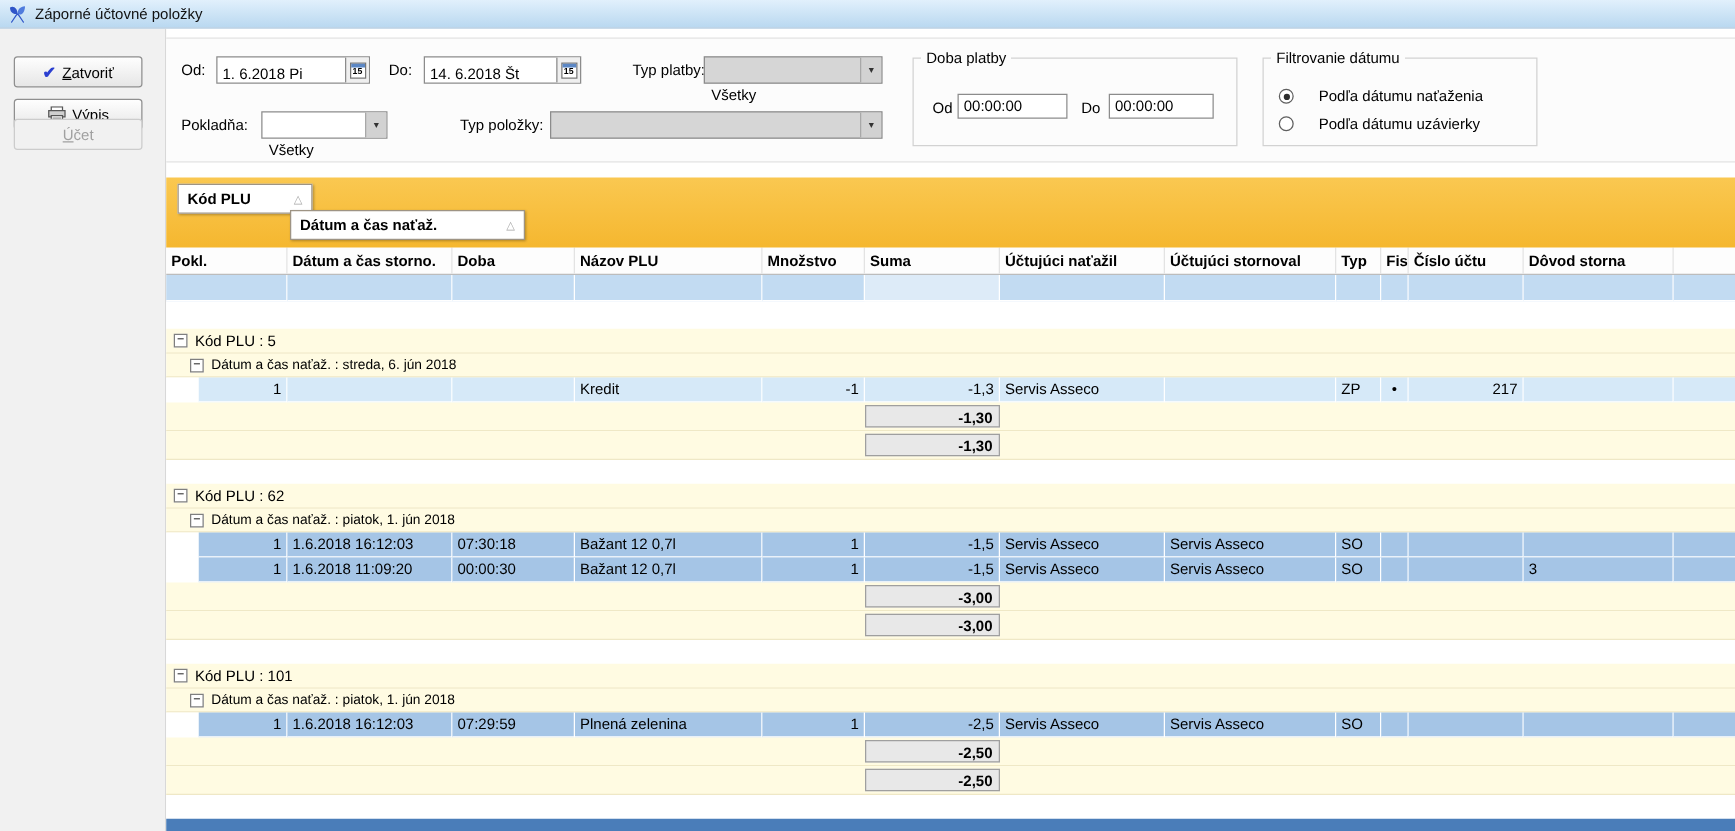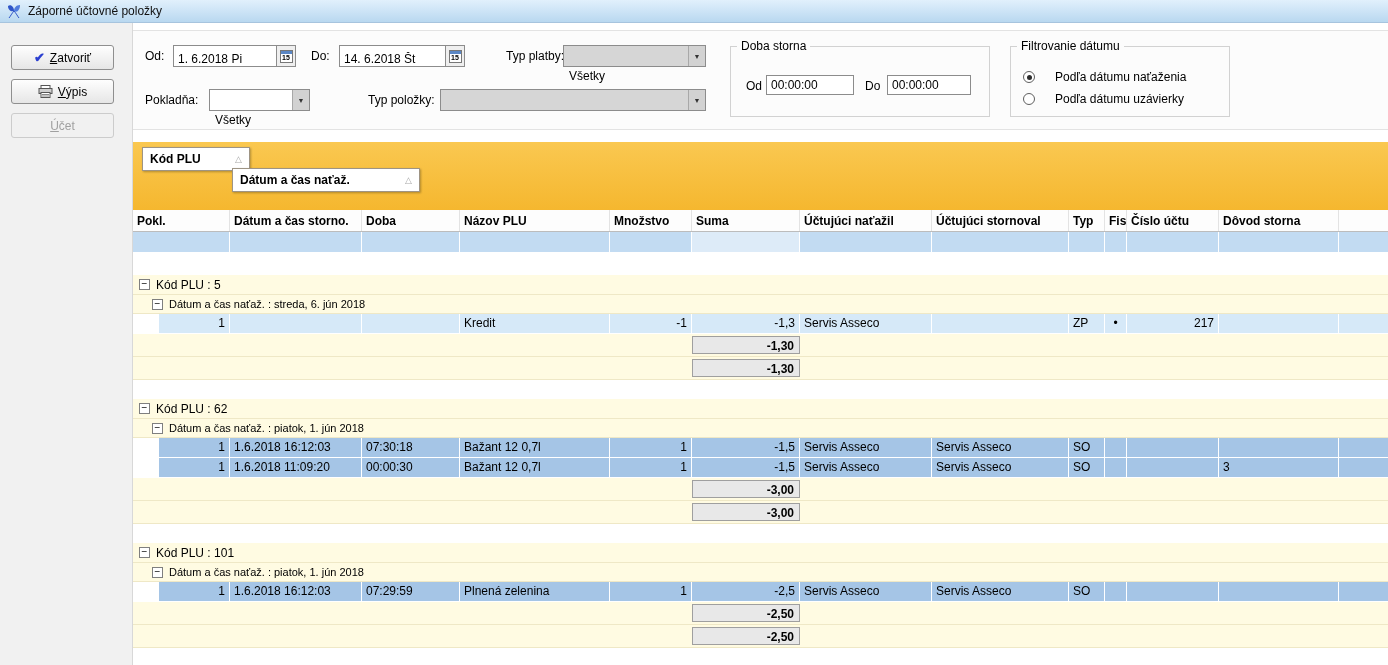--- a/index.html
+++ b/index.html
@@ -55,21 +55,21 @@
   fieldset.grp { position:absolute; border:1px solid #d2d2d2; background:transparent; }
   fieldset.grp legend { font-size:12px; padding:0 4px; margin-left:6px; white-space:nowrap; }
   .radio { position:absolute; display:flex; align-items:center; gap:20px; white-space:nowrap; cursor:default; }
   .rdo { width:12px; height:12px; border:1px solid #5f5f5f; border-radius:50%; background:#fff;
     position:relative; flex:0 0 auto; }
   .rdo.on::after { content:""; position:absolute; left:3px; top:3px; width:5px; height:5px;
     background:#2d2d2d; border-radius:50%; }
 
   
   #grid { position:absolute; left:0; top:119px; width:1255px; }
-  #groupbar { position:relative; height:68px; background:linear-gradient(#fac851,#f5b72f); }
+  #groupbar { position:relative; height:56px; background:linear-gradient(#fac851,#f5b72f); }
   .gbox { position:absolute; height:24px; background:#fff; border:1px solid #9e9484;
     display:flex; align-items:center; padding:0 7px; font-weight:bold;
     box-shadow:1px 1px 2px rgba(0,0,0,.28); white-space:nowrap; }
   .tri { margin-left:auto; padding-left:10px; font-size:9px; color:#a8a8a8; font-weight:normal; }
 
   .hrow { display:grid; grid-template-columns:var(--cols); height:22px;
     background:#fdfdfd; border-bottom:1px solid #bcbcbc; }
   .hc { font-weight:bold; padding:4px 4px 0; border-right:1px solid #e3e3e3;
     white-space:nowrap; overflow:hidden; }
   .hc.filler { border-right:none; }
@@ -129,21 +129,21 @@
     <button class="side-btn" style="top:56px;">
       <svg width="15" height="13" viewBox="0 0 15 13">
         <rect x="3" y="0.5" width="9" height="3" fill="#fff" stroke="#555"></rect>
         <rect x="1" y="3.5" width="13" height="5" fill="#cfcfcf" stroke="#555"></rect>
         <rect x="3" y="7.5" width="9" height="5" fill="#fff" stroke="#555"></rect>
         <line x1="4" y1="9.5" x2="11" y2="9.5" stroke="#888"></line>
         <line x1="4" y1="11" x2="11" y2="11" stroke="#888"></line>
       </svg>
       <span class="lbl">Výpis</span>
     </button>
-    <button class="side-btn disabled" style="top:90px;">
+    <button class="side-btn disabled" style="top:72px;">
       <span class="lbl">Účet</span>
     </button>
   </div>
 
   <div id="main">
 
     <div id="filterpanel">
       <span class="flabel" style="left:12px;top:17px;">Od:</span>
       <div class="dateinput" style="left:40px;top:14px;width:123px;">
         <span class="dval">1. 6.2018  Pi</span>
@@ -173,21 +173,21 @@
         <span class="cval">Všetky</span>
         <span class="cbtn">▼</span>
       </div>
       <span class="flabel" style="left:235px;top:61px;">Typ položky:</span>
       <div class="combo gray" style="left:307px;top:58px;width:266px;">
         <span class="cval"></span>
         <span class="cbtn">▼</span>
       </div>
 
       <fieldset class="grp" style="left:597px;top:8px;width:260px;height:78px;">
-        <legend>Doba storna</legend>
+        <legend>Doba platby</legend>
         <span class="flabel" style="left:15px;top:25px;">Od</span>
         <div class="tinput" style="left:35px;top:22px;width:88px;">00:00:00</div>
         <span class="flabel" style="left:134px;top:25px;">Do</span>
         <div class="tinput" style="left:156px;top:22px;width:84px;">00:00:00</div>
       </fieldset>
 
       <fieldset class="grp" style="left:877px;top:8px;width:220px;height:78px;">
         <legend>Filtrovanie dátumu</legend>
         <label class="radio" style="left:12px;top:17px;">
           <span class="rdo on"></span>

